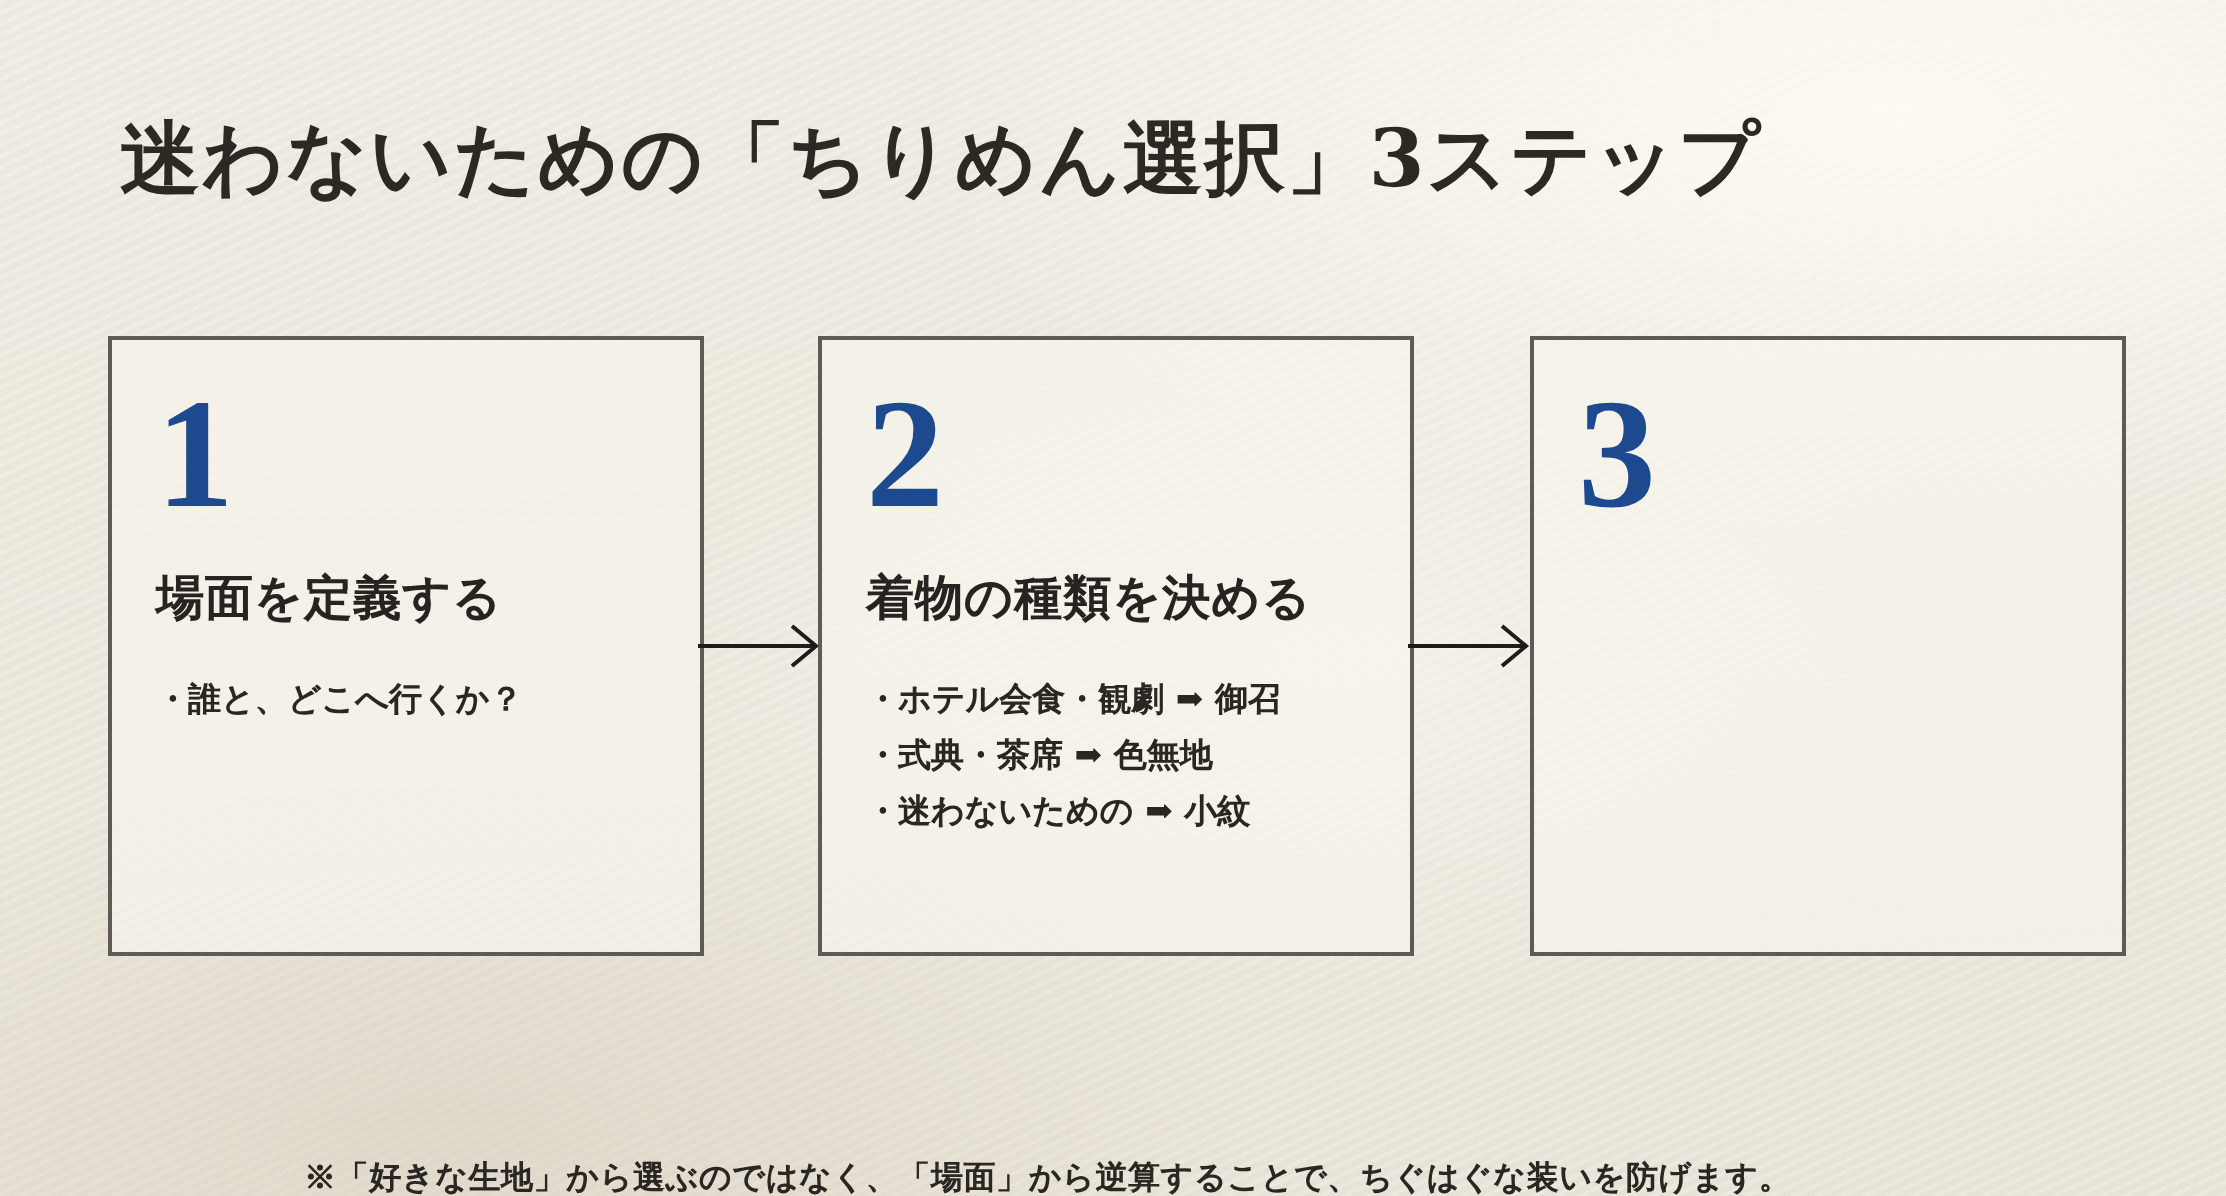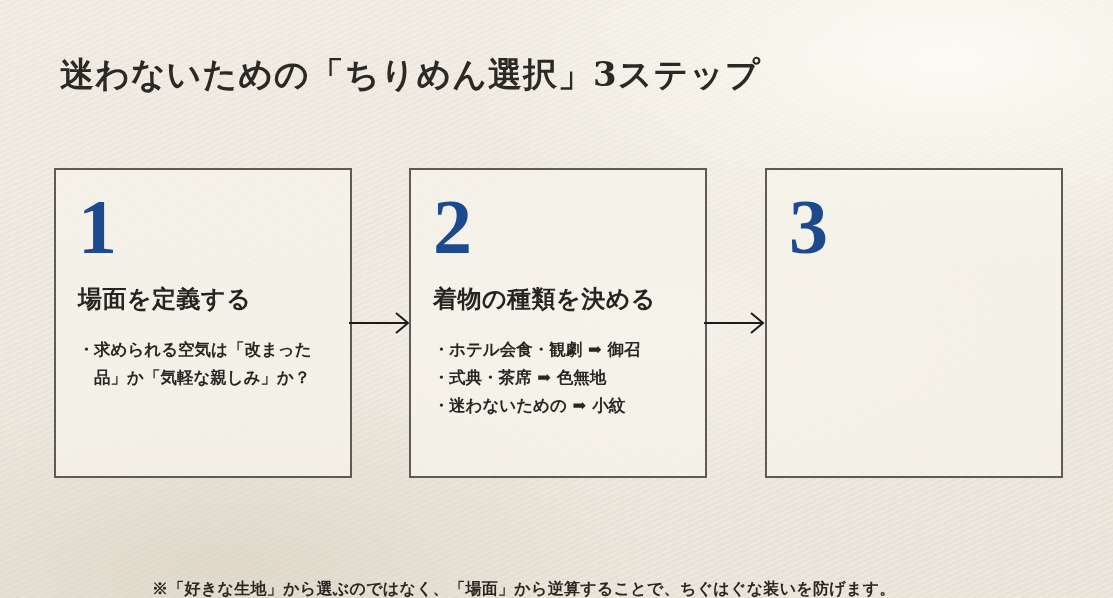--- a/index.html
+++ b/index.html
@@ -13,21 +13,21 @@
       radial-gradient(ellipse 700px 300px at 85% 10%, rgba(255,253,246,0.85), rgba(255,253,246,0) 70%),
       radial-gradient(ellipse 600px 260px at 20% 95%, rgba(214,206,190,0.55), rgba(214,206,190,0) 70%),
       radial-gradient(ellipse 500px 240px at 60% 55%, rgba(250,247,240,0.6), rgba(250,247,240,0) 70%),
       repeating-linear-gradient(155deg, rgba(255,255,255,0.08) 0px, rgba(255,255,255,0.08) 2px, rgba(0,0,0,0.015) 2px, rgba(0,0,0,0.015) 5px),
       linear-gradient(180deg, #f1ede4 0%, #ebe6da 100%);
   }
 
   .title {
     position: absolute;
     left: 60px; top: 52px;
-    font-size: 34px;
+    font-size: 40px;
     font-weight: bold;
     letter-spacing: 1px;
     color: #2c2925;
     white-space: nowrap;
   }
 
   .step-box {
     position: absolute;
     top: 168px;
     width: 298px;
@@ -99,21 +99,21 @@
 <body>
 
 <div>
 
   <h1 class="title">迷わないための「ちりめん選択」3ステップ</h1>
 
   <div class="step-box s1">
     <div class="step-number">1</div>
     <div class="step-heading">場面を定義する</div>
     <ul class="step-list">
-      <li><span class="bullet">・</span><span>求められる空気は「改まった品」か「気軽な親しみ」か？</span></li>
+      <li><span class="bullet">・</span><span>誰と、どこへ行くか？</span></li>
     </ul>
   </div>
 
   <div class="flow-arrow a1">
     <svg width="62" height="26" viewBox="0 0 62 26">
       <line x1="0" y1="13" x2="58" y2="13" stroke="#1e1c1a" stroke-width="2"></line>
       <polyline points="47,3 59,13 47,23" fill="none" stroke="#1e1c1a" stroke-width="2"></polyline>
     </svg>
   </div>
 

